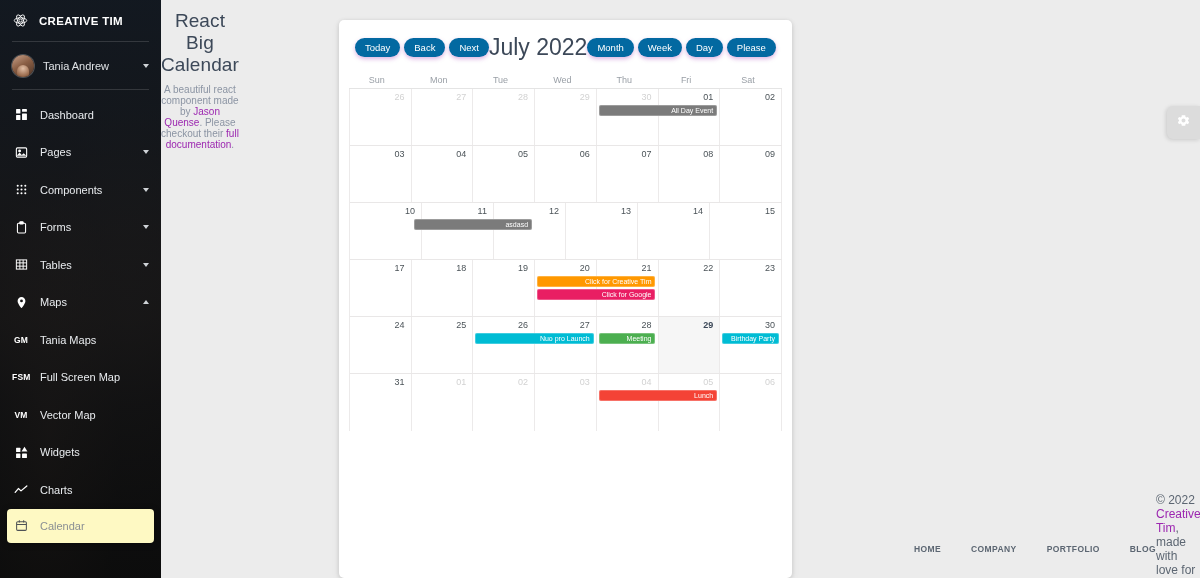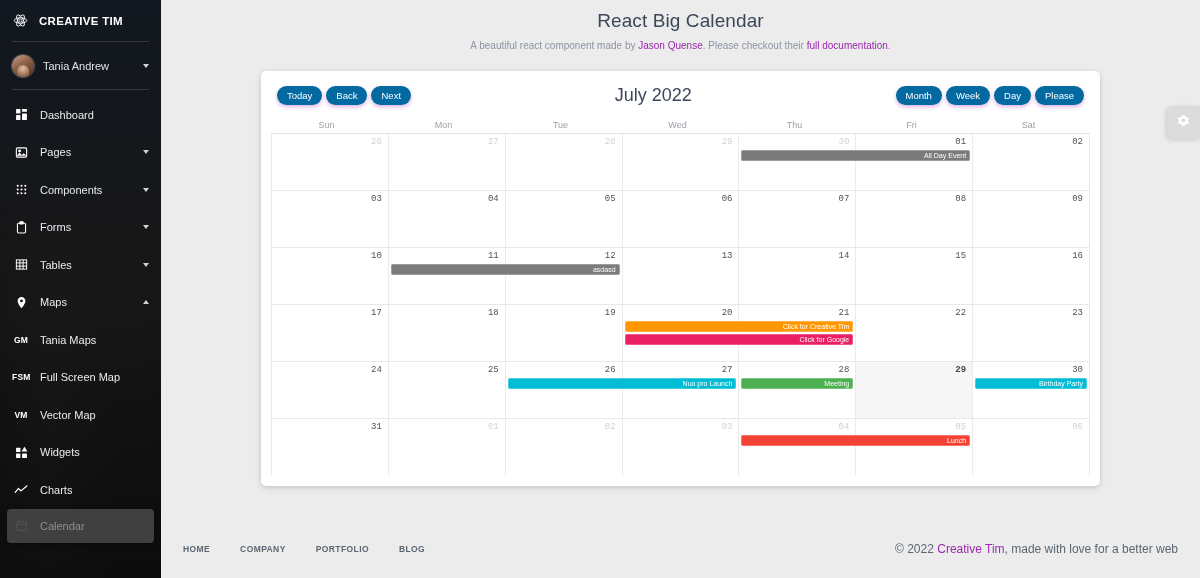--- a/index.html
+++ b/index.html
@@ -78,34 +78,34 @@
   .nav-icon {
     width: 18px; flex: 0 0 18px; display: flex; align-items: center; justify-content: center;
     color: #ffffff;
   }
   .nav-abbr {
     width: 18px; flex: 0 0 18px; text-align: center;
     color: #ffffff; font-size: 8.5px; font-weight: bold; letter-spacing: 0.2px;
   }
   .nav-label { color: #e9ecef; font-size: 11px; flex: 1; white-space: nowrap; }
   .nav-item.active {
-    background: #404040;
+    background: #fef9c3;
     border-radius: 4px;
     margin: 0 7px; padding: 0 5px;
     height: 34px;
     box-shadow: 0 1px 6px rgba(0,0,0,0.35);
   }
   .nav-item.active .nav-label { color: #8a8f94; }
   .nav-item.active .nav-icon { color: #4e5256; }
 
   
   .main {
     flex: 1; height: 578px; position: relative;
     background: #ececec;
-    display: flex; flex-direction: column;
+    display: flex; flex-direction: row;
   }
   .page-head { text-align: center; padding-top: 10px; }
   .page-title {
     font-size: 19px; color: #3c4858; font-weight: normal;
     letter-spacing: 0.1px;
   }
   .page-sub {
     margin-top: 8px; font-size: 10px; color: #8b94a3;
   }
   .page-sub a { color: #9c27b0; text-decoration: none; }
@@ -128,21 +128,21 @@
   .rbc-btn {
     background: #0369a1; color: #fff;
     border: none; border-radius: 20px;
     font-size: 9.5px; padding: 4px 10px;
     font-family: "Liberation Sans", sans-serif;
     cursor: pointer;
     box-shadow: 0 2px 4px rgba(156,39,176,0.35);
     line-height: 1.25;
   }
   .toolbar-label {
-    font-size: 18px; color: #3c4858; font-weight: normal;
+    font-size: 23px; color: #3c4858; font-weight: normal;
     flex: 1; text-align: center;
   }
 
   
   .rbc-header-row { display: flex; border-bottom: 1px solid #e4e4e4; }
   .rbc-header {
     flex: 1 1 0; min-width: 0;
     text-align: center; padding: 2px 6px 3px 0;
     font-size: 9px; color: #999fa6; font-weight: normal;
   }
@@ -150,21 +150,20 @@
   .rbc-row-wrap {
     display: flex; position: relative;
     border-bottom: 1px solid #e9e7e7;
     height: 57px;
   }
   .rbc-row-wrap:last-child { border-bottom: none; }
   .rbc-day {
     flex: 1 1 0; min-width: 0;
     border-right: 1px solid #eceaea;
     position: relative;
-    font-family: Liberation Mono, monospace;
   }
   .rbc-day:first-child { border-left: none; }
   .date-num {
     text-align: right; font-size: 9px; color: #4b5358;
     padding: 3px 6px 0 0;
   }
   .off-range .date-num { color: #d2d2d2; }
   .today { background: #f6f6f6; }
   .today .date-num { font-weight: bold; color: #3c4858; }
 
@@ -451,23 +450,20 @@
             </div>
             <div class="rbc-day">
               <div class="date-num">13</div>
             </div>
             <div class="rbc-day">
               <div class="date-num">14</div>
             </div>
             <div class="rbc-day">
               <div class="date-num">15</div>
             </div>
-            <div class="rbc-day">
-              <div class="date-num">16</div>
-            </div>
             <div class="events-layer">
               <div class="rbc-event" style="left: calc(14.2857% + 2px); width: calc(28.5714% - 5px); top: 0px; background: rgb(123, 123, 123);">asdasd</div>
             </div>
           </div>
           <div class="rbc-row-wrap">
             <div class="rbc-day">
               <div class="date-num">17</div>
             </div>
             <div class="rbc-day">
               <div class="date-num">18</div>

